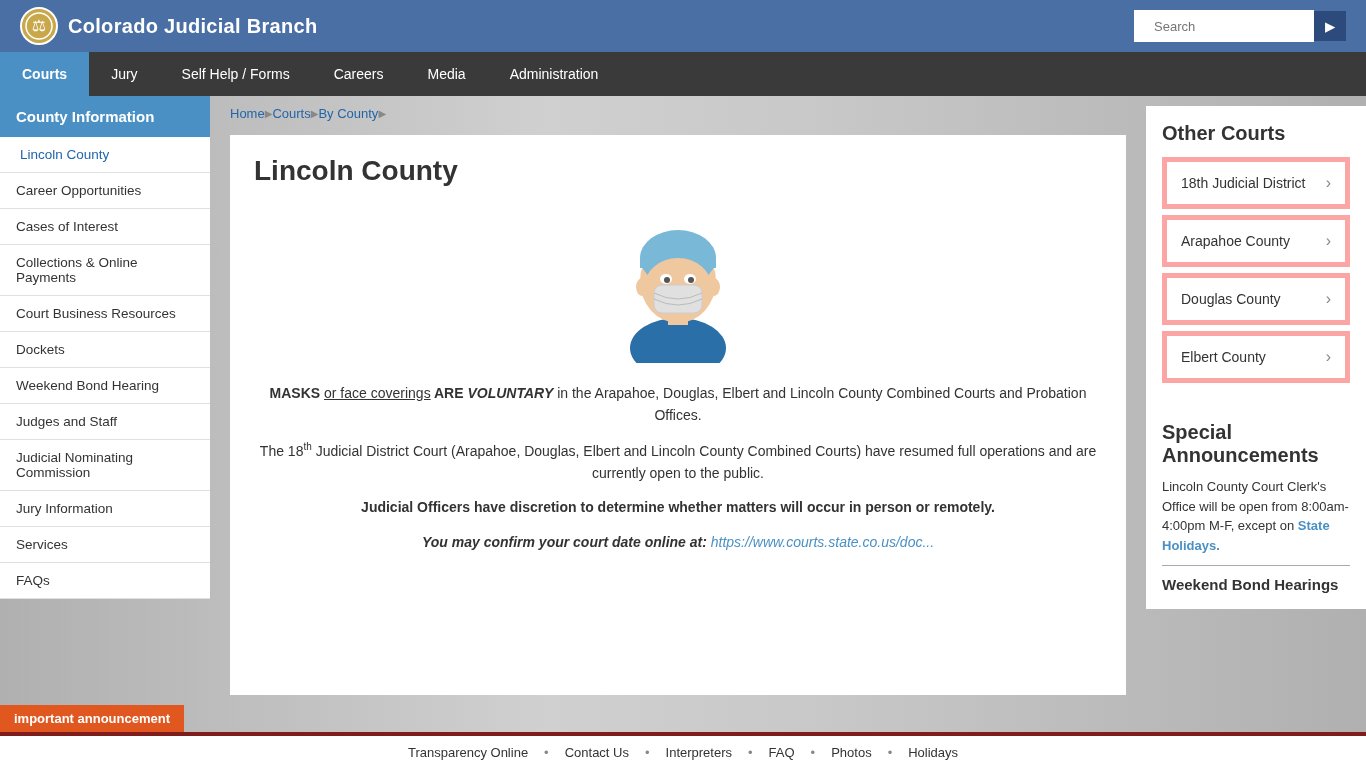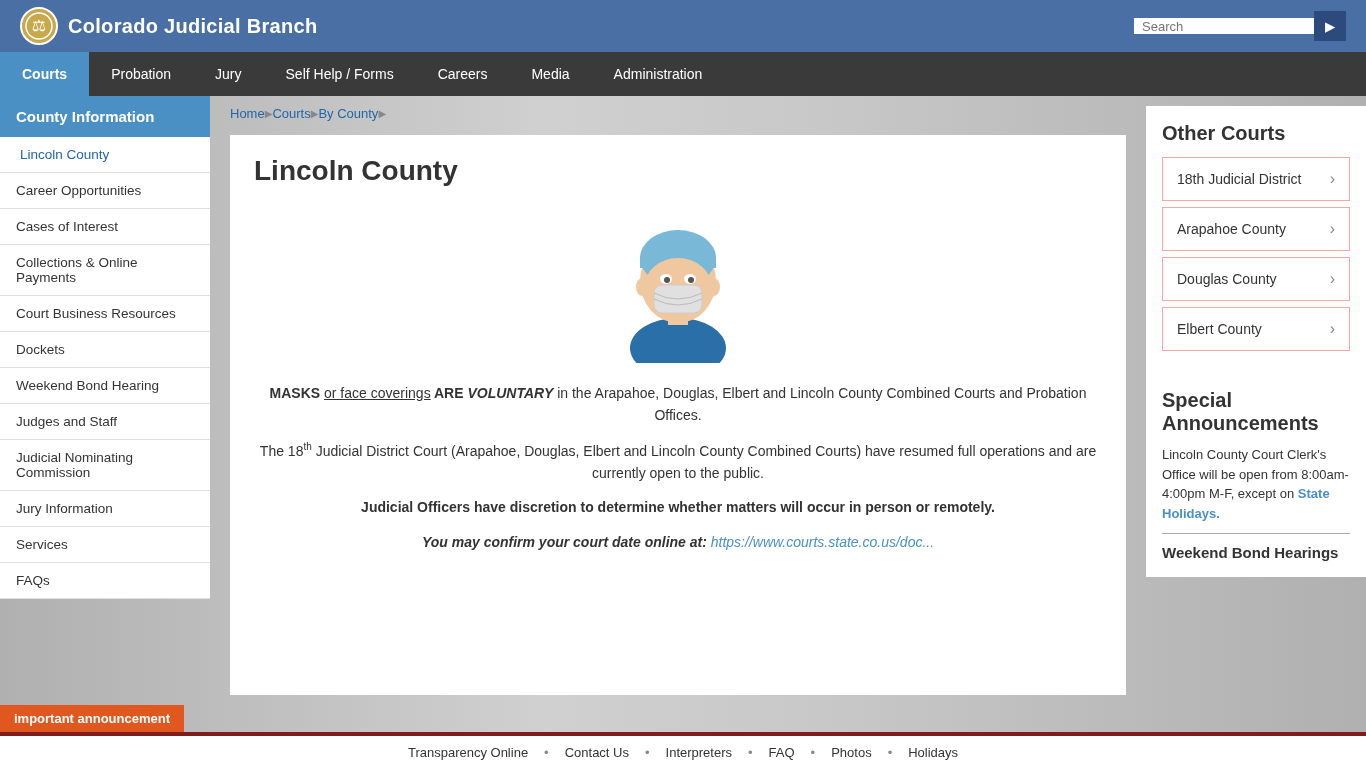--- a/index.html
+++ b/index.html
@@ -37,22 +37,22 @@
       font-weight: bold;
       letter-spacing: 0.3px;
     }
     .header-search {
       margin-left: auto;
       display: flex;
       align-items: center;
     }
     .search-input {
       width: 180px;
-      height: 16px;
-      padding: 4px 8px;
+      height: 32px;
+      padding: 4px 20px;
       border: none;
       font-size: 13px;
       background: white;
       color: #999;
     }
     .search-btn {
       width: 32px;
       height: 30px;
       background: #2c4a7c;
       border: none;
@@ -210,21 +210,21 @@
       font-size: 20px;
       font-weight: bold;
       color: #333;
       margin-bottom: 12px;
     }
     .court-link {
       display: flex;
       align-items: center;
       justify-content: space-between;
       padding: 12px 14px;
-      border: 1px solid #fca5a5;
+      border: 5px solid #fca5a5;
       margin-bottom: 6px;
       color: #333;
       font-size: 14px;
       cursor: pointer;
       text-decoration: none;
     }
     .court-link-chevron { color: #888; font-size: 16px; }
 
     .special-ann {
       background: white;
@@ -302,21 +302,20 @@
     <span class="header-title">Colorado Judicial Branch</span>
   </div>
   <div class="header-search">
     <input class="search-input" type="text" placeholder="Search" style="">
     <button class="search-btn">▶</button>
   </div>
 </header>
 
 <nav class="main-nav">
   <a class="nav-item active">Courts</a>
-  <a class="nav-item">Probation</a>
   <a class="nav-item">Jury</a>
   <a class="nav-item">Self Help / Forms</a>
   <a class="nav-item">Careers</a>
   <a class="nav-item">Media</a>
   <a class="nav-item">Administration</a>
 </nav>
 
 <div class="page-body">
   <div class="bg-overlay"></div>
 

